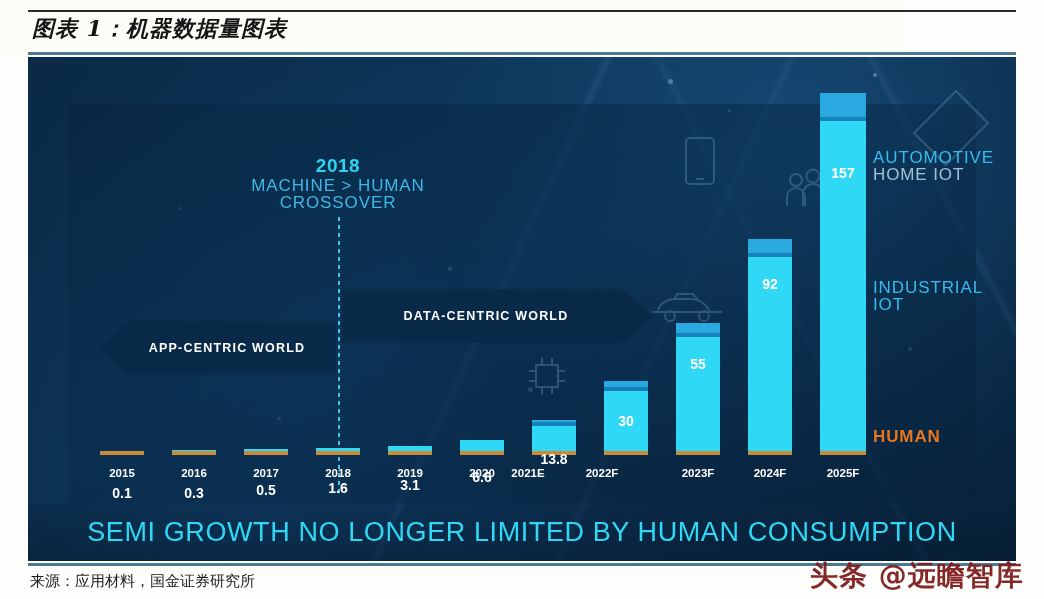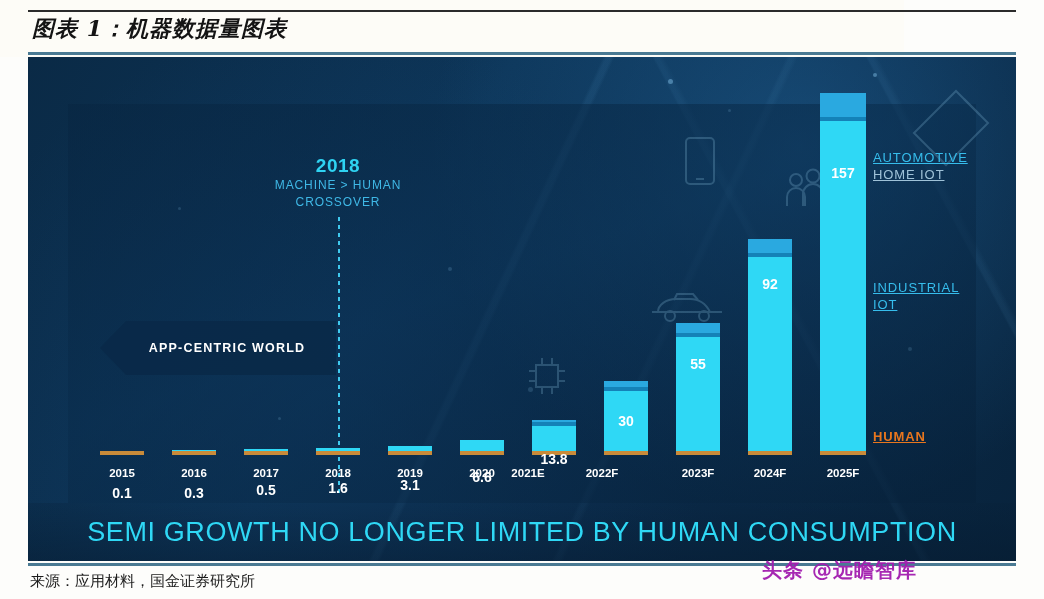--- a/index.html
+++ b/index.html
@@ -69,21 +69,21 @@
   .deco-icon{position:absolute;opacity:0.22;pointer-events:none;}
 
   
   #crossover-block{
     position:absolute;left:215px;top:98px;width:190px;text-align:center;
   }
   #crossover-year{
     font-size:19px;font-weight:bold;color:#2fd3f2;letter-spacing:0.5px;
   }
   #crossover-line1,#crossover-line2{
-    font-size:12px;color:#3fb8e6;letter-spacing:0.9px;line-height:17px;
+    font-size:17px;color:#3fb8e6;letter-spacing:0.9px;line-height:17px;
   }
   #crossover-dotted{
     position:absolute;left:310px;top:160px;width:2px;height:280px;
     background:repeating-linear-gradient(to bottom,#3fc9ee 0 4px,transparent 4px 8px);
   }
 
   
   .arrow-band{
     position:absolute;height:54px;
     background:rgba(10,41,73,0.92);
@@ -118,21 +118,21 @@
     position:absolute;left:50%;transform:translateX(-50%);
     font-size:14px;font-weight:bold;color:#ffffff;white-space:nowrap;
   }
   .bar-label{
     position:absolute;left:50%;transform:translateX(-50%);
     font-size:11.5px;font-weight:bold;color:#ffffff;white-space:nowrap;
   }
 
   
   .legend-item{position:absolute;}
-  .legend-line{font-size:13px;letter-spacing:0.9px;line-height:17px;white-space:nowrap;text-decoration:underline;}
+  .legend-line{font-size:17px;letter-spacing:0.9px;line-height:17px;white-space:nowrap;}
   .lg-auto{color:#36bdec;}
   .lg-home{color:#9fc2d8;}
   .lg-ind{color:#36bdec;}
   .lg-hum{color:#e8761e;font-weight:bold;}
 
   
   #banner{
     position:absolute;left:0;top:446px;width:988px;height:58px;
     display:flex;align-items:center;justify-content:center;
     background:linear-gradient(180deg,rgba(7,32,56,0.25) 0%,rgba(6,27,48,0.55) 100%);
@@ -144,23 +144,23 @@
   
   #source-rule{
     position:absolute;left:28px;top:563px;width:988px;height:3px;background:#4a7a93;
   }
   #source-text{
     position:absolute;left:30px;top:572px;
     font-family:"DejaVu Serif","Liberation Serif",serif;
     font-size:15px;color:#1c1c1c;white-space:nowrap;
   }
   #watermark{
-    position:absolute;left:762px;top:557px;
+    position:absolute;left:810px;top:557px;
     font-family:"DejaVu Sans","Liberation Sans",sans-serif;
-    font-size:20px;font-weight:bold;color:#a21caf;
+    font-size:28px;font-weight:bold;color:#7f1d1d;
     letter-spacing:1px;white-space:nowrap;opacity:0.95;
   }
 </style>
 </head>
 <body>
 
 <div id="report-header">
   <div id="header-rule-top"></div>
   <div id="figure-title">图表 1：机器数据量图表</div>
   <div id="header-rule-bottom"></div>
@@ -213,20 +213,23 @@
   <div id="crossover-block">
     <div id="crossover-year">2018</div>
     <div id="crossover-line1" class="">MACHINE &gt; HUMAN</div>
     <div id="crossover-line2">CROSSOVER</div>
   </div>
   <div id="crossover-dotted"></div>
 
   <div id="arrow-left" class="arrow-band">
     <span class="arrow-label">APP-CENTRIC WORLD</span>
   </div>
+  <div id="arrow-right" class="arrow-band">
+    <span class="arrow-label">DATA-CENTRIC WORLD</span>
+  </div>
 
   <div id="bars-layer">
       <div class="bar-group" style="left: 72px; width: 44px; bottom: 106px; height: 1px;">
         <div class="bar-stack" style="height: 4px;">
           <div class="seg-ind" style="height: 0px;"></div>
           <div class="seg-hum" style="height: 4px;"></div>
         </div>
       </div>
       <div class="bar-value" style="left: 94px; top: 428px;">0.1</div>
       <div class="bar-label" style="left: 94px; top: 410px;">2015</div>

